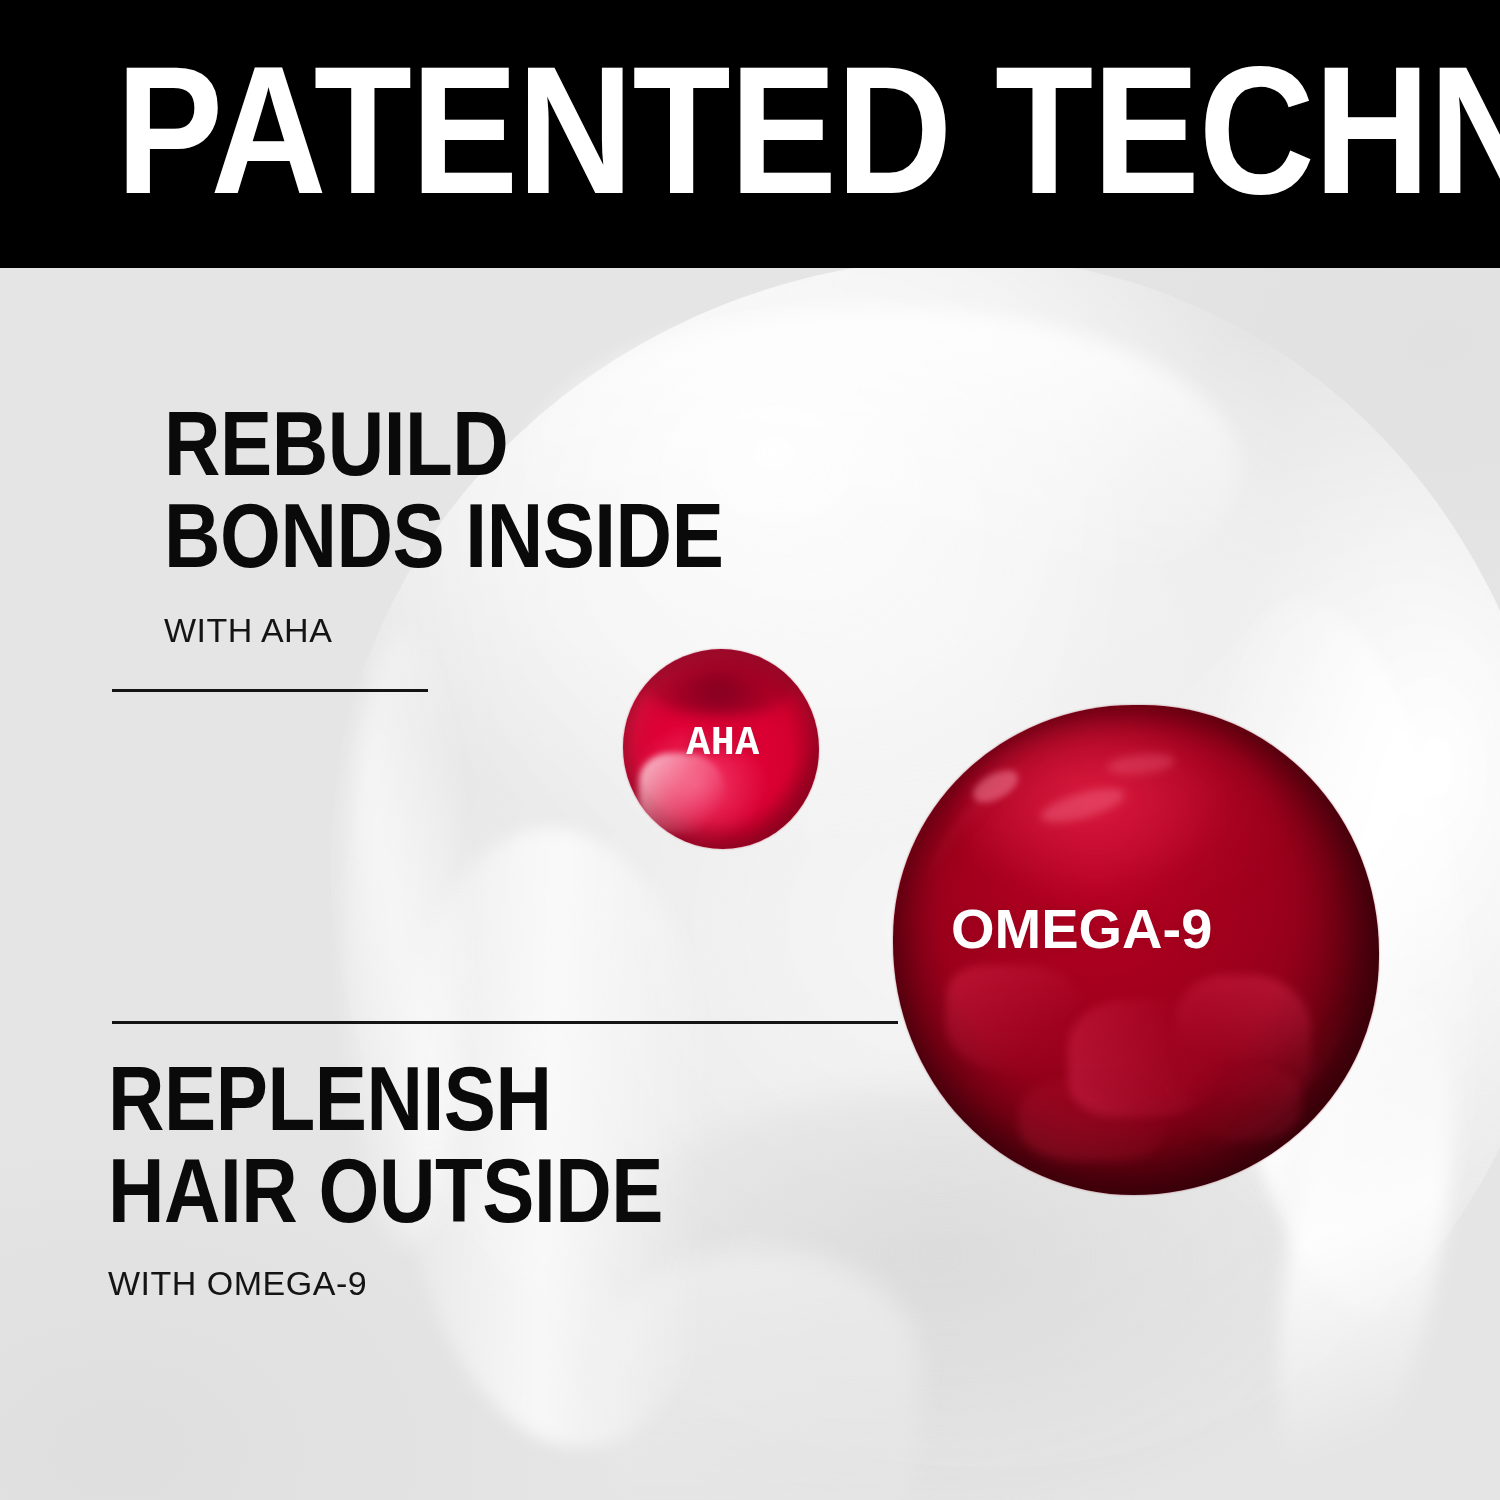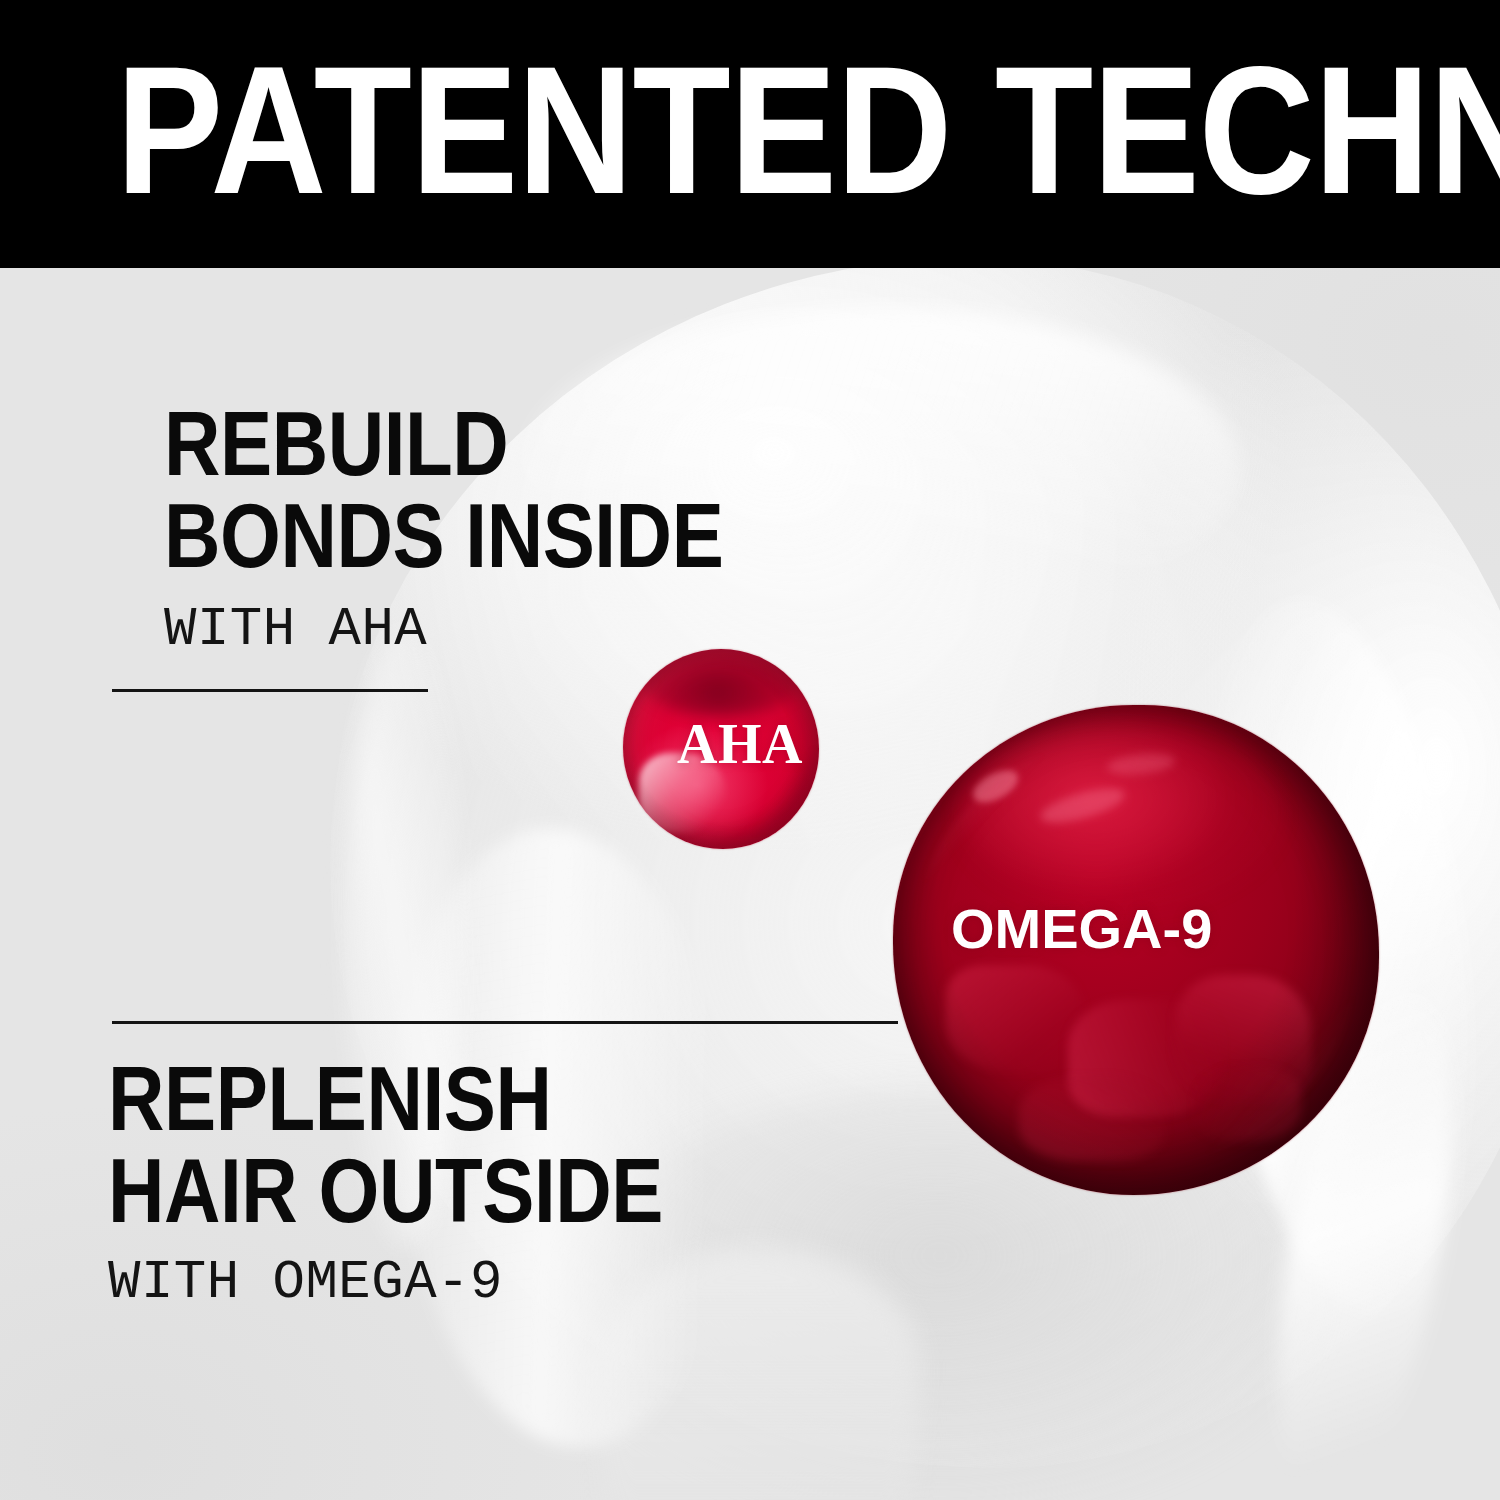--- a/index.html
+++ b/index.html
@@ -134,23 +134,23 @@
     font-weight:700;
     font-size:85px;
     line-height:92px;
     letter-spacing:-0.5px;
     transform:scaleX(0.92) scaleY(1.07);
     transform-origin:left top;
     white-space:nowrap;
   }
   .callout-sub {
     color:#141414;
-    font-family:Liberation Mono, monospace;
+    font-family:Liberation Sans, sans-serif;
     font-weight:400;
-    font-size:54px;
+    font-size:34px;
     line-height:58px;
     letter-spacing:0.5px;
     white-space:nowrap;
   }
   .callout-top .callout-sub { margin-top:22px; }
   .callout-bottom .callout-sub { margin-top:20px; }
 
   
   .leader {
     position:absolute;
@@ -312,25 +312,25 @@
   }
   .drop-aha .aha-vignette {
     position:absolute; left:0; top:0; right:0; bottom:0;
     border-radius:50%;
     background:radial-gradient(ellipse at 46% 48%, rgba(0,0,0,0) 52%, rgba(50,0,12,0.22) 82%, rgba(44,0,10,0.45) 100%);
   }
   .drop-aha-label {
     position:absolute;
     left:643px; top:716px;
     width:160px;
-    text-align:right;
+    text-align:center;
     color:#ffffff;
-    font-family:Liberation Serif, serif;
+    font-family:Liberation Mono, monospace;
     font-weight:700;
-    font-size:56px;
+    font-size:40px;
     line-height:56px;
     letter-spacing:0.5px;
     text-shadow:0 0 9px rgba(150,0,30,0.45);
     z-index:26;
     white-space:nowrap;
   }
 
   
   .page-wash {
     position:absolute; left:0; top:268px;

